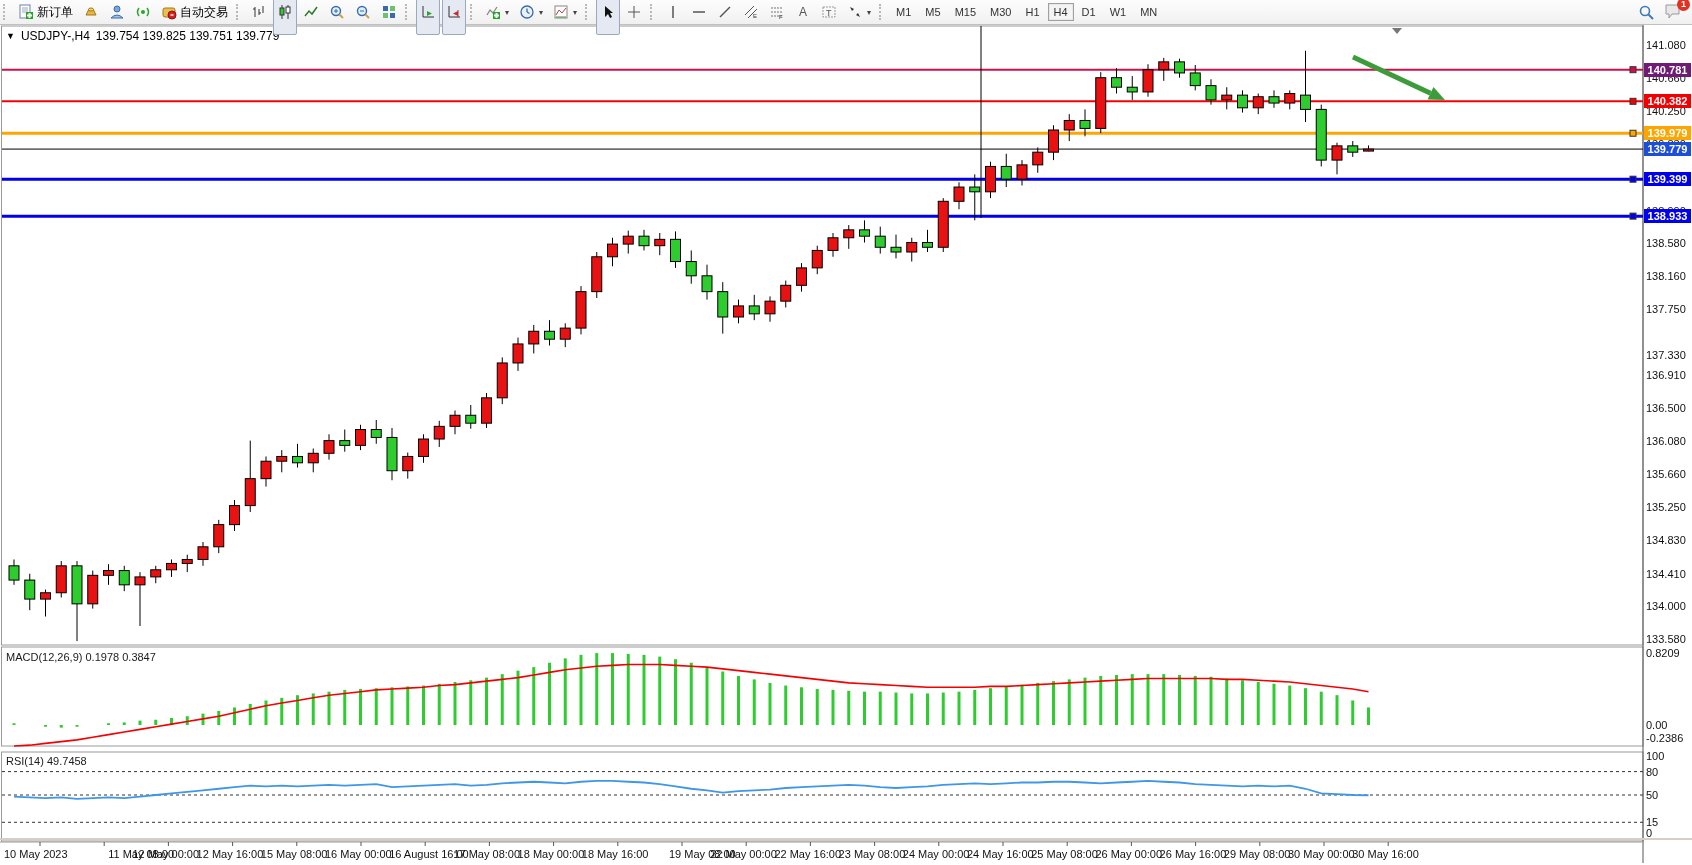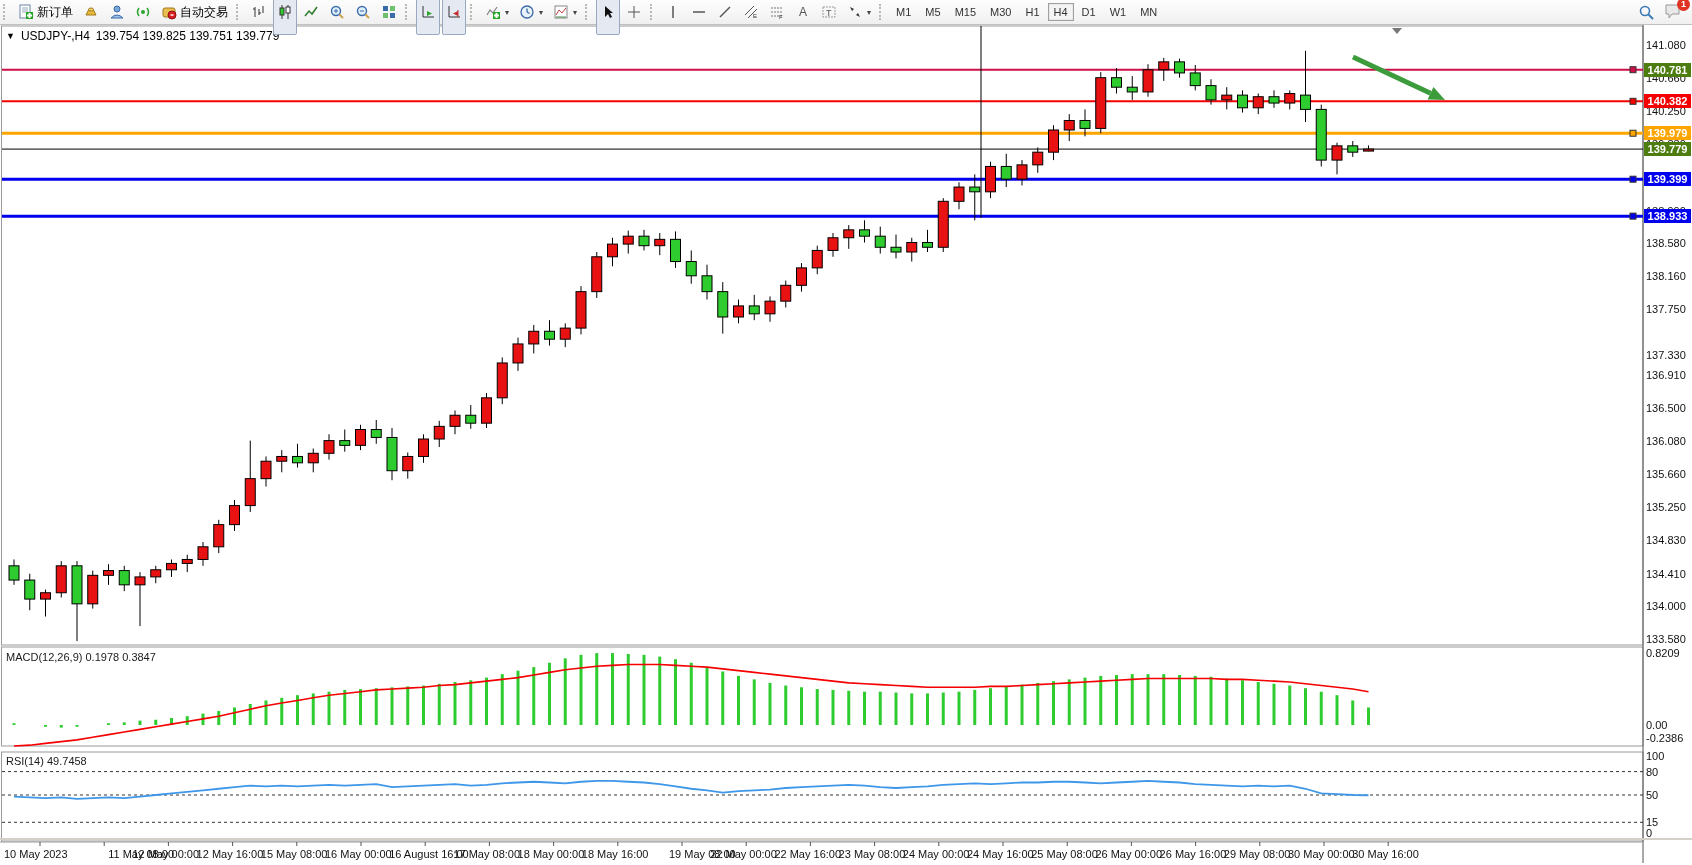--- a/index.html
+++ b/index.html
@@ -673,26 +673,26 @@
         <div class="axis-label" style="top: 324px; text-align: right;">137.330</div>
         <div class="axis-label" style="top: 344.431px;">136.910</div>
         <div class="axis-label" style="top: 376.919px;">136.500</div>
         <div class="axis-label" style="top: 410.2px;">136.080</div>
         <div class="axis-label" style="top: 443.481px;">135.660</div>
         <div class="axis-label" style="top: 475.969px;">135.250</div>
         <div class="axis-label" style="top: 509.25px;">134.830</div>
         <div class="axis-label" style="top: 542.531px;">134.410</div>
         <div class="axis-label" style="top: 575.019px;">134.000</div>
         <div class="axis-label" style="top: 608.3px;">133.580</div>
-        <div class="line-tag" style="top: 37.6928px; background: #4d7c0f;">140.781</div>
+        <div class="line-tag" style="top: 37.6928px; background: #701a75;">140.781</div>
         <div class="line-tag" style="top: 69.3095px; background: rgb(245, 0, 0);">140.382</div>
         <div class="line-tag" style="top: 101.243px; background: rgb(255, 165, 0);">139.979</div>
         <div class="line-tag" style="top: 147.202px; background: rgb(0, 0, 238);">139.399</div>
         <div class="line-tag" style="top: 184.128px; background: rgb(0, 0, 238);">138.933</div>
-        <div class="line-tag" style="top: 117.091px; background: #4d7c0f;">139.779</div>
+        <div class="line-tag" style="top: 117.091px; background: #1d4ed8;">139.779</div>
         <div class="axis-label" style="top: 622.007px;">0.8209</div>
         <div class="axis-label" style="top: 694px;">0.00</div>
         <div class="axis-label" style="top: 707px;">-0.2386</div>
         <div class="axis-label" style="top: 725px;">100</div>
         <div class="axis-label" style="top: 740.6px;">80</div>
         <div class="axis-label" style="top: 764px;">50</div>
         <div class="axis-label" style="top: 791.3px;">15</div>
         <div class="axis-label" style="top: 802px;">0</div>
         <div class="time-label" style="top: 823px; left: 4px;">10 May 2023</div>
         <div class="time-label" style="top: 823px; left: 68.2px; padding-left: 40px;">11 May 08:00</div>

